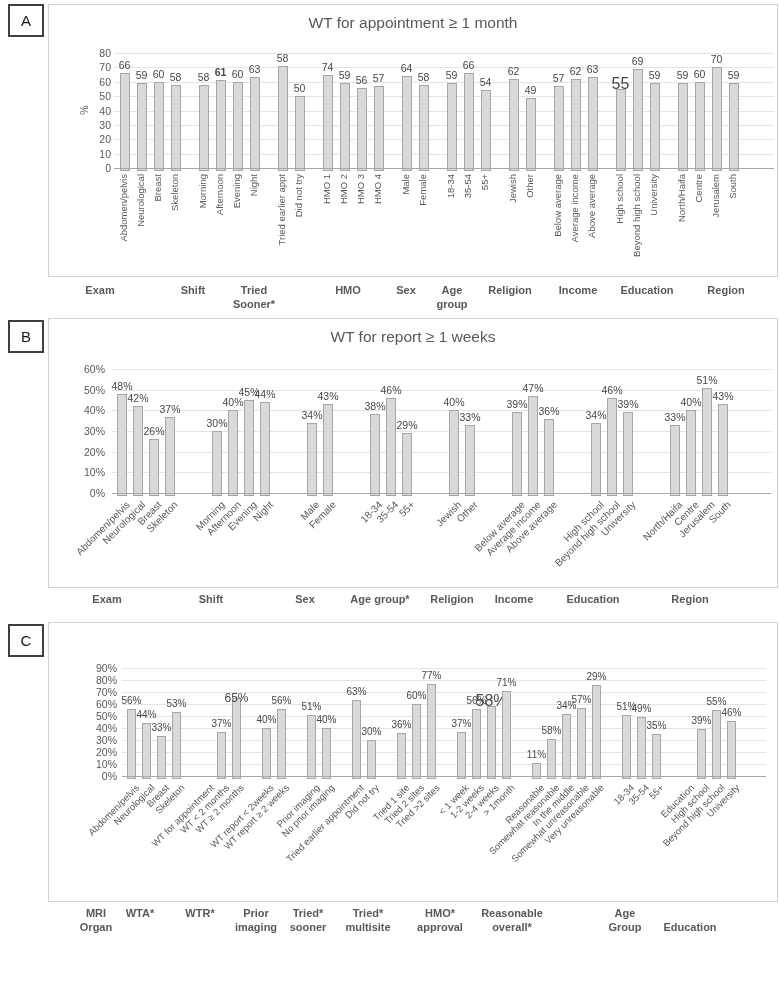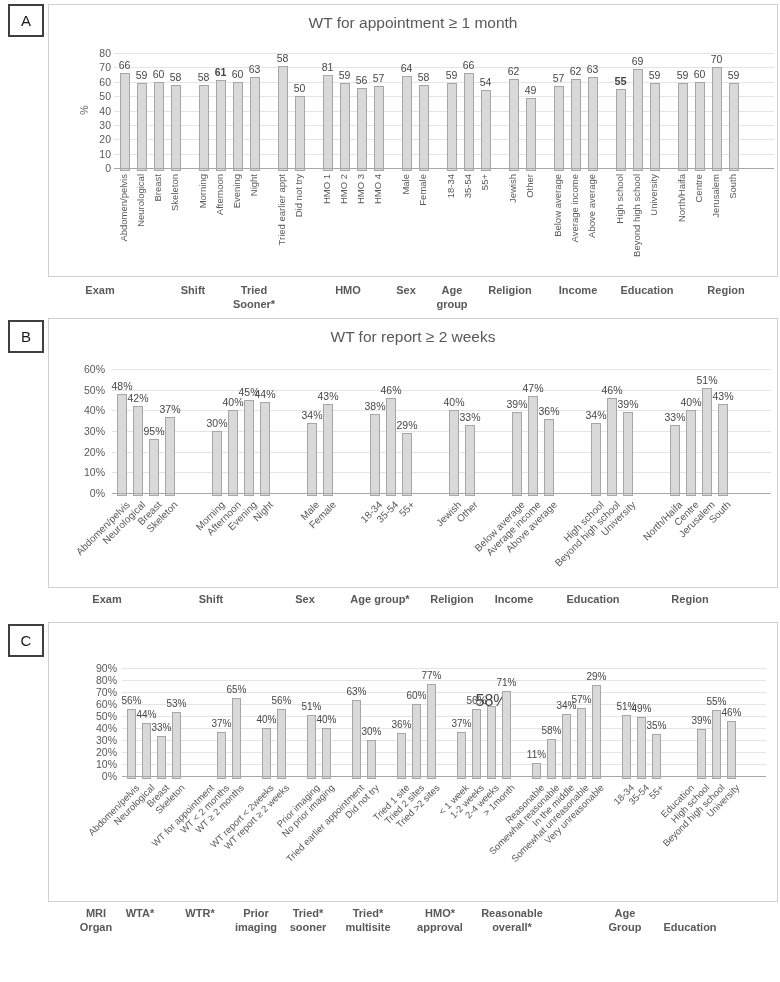--- a/index.html
+++ b/index.html
@@ -82,21 +82,21 @@
         <div class="bar" style="left: 200.5px; top: 72.4375px; width: 10px; height: 93.5625px;"></div>
         <span class="val" style="left: 205.5px; top: 58.4375px; font-size: 10.5px;">63</span>
         <span class="xlab-v" style="left: 198.5px; top: 169px; font-size: 9.5px;">Night</span>
         <div class="bar" style="left: 228.5px; top: 60.9375px; width: 10px; height: 105.062px;"></div>
         <span class="val" style="left: 233.5px; top: 46.9375px; font-size: 10.5px;">58</span>
         <span class="xlab-v" style="left: 226.5px; top: 169px; font-size: 9.5px;">Tried earlier appt</span>
         <div class="bar" style="left: 245.5px; top: 91.125px; width: 10px; height: 74.875px;"></div>
         <span class="val" style="left: 250.5px; top: 77.125px; font-size: 10.5px;">50</span>
         <span class="xlab-v" style="left: 243.5px; top: 169px; font-size: 9.5px;">Did not try</span>
         <div class="bar" style="left: 273.5px; top: 69.5625px; width: 10px; height: 96.4375px;"></div>
-        <span class="val" style="left: 278.5px; top: 55.5625px; font-size: 10.5px;">81</span>
+        <span class="val" style="left: 278.5px; top: 55.5625px; font-size: 10.5px;">74</span>
         <span class="xlab-v" style="left: 271.5px; top: 169px; font-size: 9.5px;">HMO 1</span>
         <div class="bar" style="left: 290.5px; top: 78.1875px; width: 10px; height: 87.8125px;"></div>
         <span class="val" style="left: 295.5px; top: 64.1875px; font-size: 10.5px;">59</span>
         <span class="xlab-v" style="left: 288.5px; top: 169px; font-size: 9.5px;">HMO 2</span>
         <div class="bar" style="left: 307.5px; top: 82.5px; width: 10px; height: 83.5px;"></div>
         <span class="val" style="left: 312.5px; top: 68.5px; font-size: 10.5px;">56</span>
         <span class="xlab-v" style="left: 305.5px; top: 169px; font-size: 9.5px;">HMO 3</span>
         <div class="bar" style="left: 324.5px; top: 81.0625px; width: 10px; height: 84.9375px;"></div>
         <span class="val" style="left: 329.5px; top: 67.0625px; font-size: 10.5px;">57</span>
         <span class="xlab-v" style="left: 322.5px; top: 169px; font-size: 9.5px;">HMO 4</span>
@@ -124,21 +124,21 @@
         <div class="bar" style="left: 504.5px; top: 81.0625px; width: 10px; height: 84.9375px;"></div>
         <span class="val" style="left: 509.5px; top: 67.0625px; font-size: 10.5px;">57</span>
         <span class="xlab-v" style="left: 502.5px; top: 169px; font-size: 9.5px;">Below average</span>
         <div class="bar" style="left: 521.5px; top: 73.875px; width: 10px; height: 92.125px;"></div>
         <span class="val" style="left: 526.5px; top: 59.875px; font-size: 10.5px;">62</span>
         <span class="xlab-v" style="left: 519.5px; top: 169px; font-size: 9.5px;">Average income</span>
         <div class="bar" style="left: 538.5px; top: 72.4375px; width: 10px; height: 93.5625px;"></div>
         <span class="val" style="left: 543.5px; top: 58.4375px; font-size: 10.5px;">63</span>
         <span class="xlab-v" style="left: 536.5px; top: 169px; font-size: 9.5px;">Above average</span>
         <div class="bar" style="left: 566.5px; top: 83.9375px; width: 10px; height: 82.0625px;"></div>
-        <span class="val" style="left: 571.5px; top: 69.9375px; font-size: 11px; font-weight: bold;">55</span>
+        <span class="val" style="left: 571.5px; top: 69.9375px; font-size: 16px;">55</span>
         <span class="xlab-v" style="left: 564.5px; top: 169px; font-size: 9.5px;">High school</span>
         <div class="bar" style="left: 583.5px; top: 63.8125px; width: 10px; height: 102.188px;"></div>
         <span class="val" style="left: 588.5px; top: 49.8125px; font-size: 10.5px;">69</span>
         <span class="xlab-v" style="left: 581.5px; top: 169px; font-size: 9.5px;">Beyond high school</span>
         <div class="bar" style="left: 600.5px; top: 78.1875px; width: 10px; height: 87.8125px;"></div>
         <span class="val" style="left: 605.5px; top: 64.1875px; font-size: 10.5px;">59</span>
         <span class="xlab-v" style="left: 598.5px; top: 169px; font-size: 9.5px;">University</span>
         <div class="bar" style="left: 628.5px; top: 78.1875px; width: 10px; height: 87.8125px;"></div>
         <span class="val" style="left: 633.5px; top: 64.1875px; font-size: 10.5px;">59</span>
         <span class="xlab-v" style="left: 626.5px; top: 169px; font-size: 9.5px;">North/Haifa</span>
@@ -150,21 +150,21 @@
         <span class="xlab-v" style="left: 660.5px; top: 169px; font-size: 9.5px;">Jerusalem</span>
         <div class="bar" style="left: 679.5px; top: 78.1875px; width: 10px; height: 87.8125px;"></div>
         <span class="val" style="left: 684.5px; top: 64.1875px; font-size: 10.5px;">59</span>
         <span class="xlab-v" style="left: 677.5px; top: 169px; font-size: 9.5px;">South</span>
         <div class="axisline" style="left: 65px; width: 660px; top: 163px;"></div>
       </div>
   </div>
 
   <div class="letter-box lb-b">B</div>
   <div class="chart-box box-b">
-    <div class="chart-title">WT for report ≥ 2 weeks</div>
+    <div class="chart-title">WT for report ≥ 1 weeks</div>
     <div class="plot">
         <div class="gridline" style="left: 63px; width: 659px; top: 50px;"></div>
         <span class="ytick" style="left: 12px; top: 44px;">60%</span>
         <div class="gridline" style="left: 63px; width: 659px; top: 70.6667px;"></div>
         <span class="ytick" style="left: 12px; top: 64.6667px;">50%</span>
         <div class="gridline" style="left: 63px; width: 659px; top: 91.3333px;"></div>
         <span class="ytick" style="left: 12px; top: 85.3333px;">40%</span>
         <div class="gridline" style="left: 63px; width: 659px; top: 112px;"></div>
         <span class="ytick" style="left: 12px; top: 106px;">30%</span>
         <div class="gridline" style="left: 63px; width: 659px; top: 132.667px;"></div>
@@ -172,21 +172,21 @@
         <div class="gridline" style="left: 63px; width: 659px; top: 153.333px;"></div>
         <span class="ytick" style="left: 12px; top: 147.333px;">10%</span>
         <span class="ytick" style="left: 12px; top: 168px;">0%</span>
         <div class="bar" style="left: 68px; top: 74.8px; width: 10px; height: 102.2px;"></div>
         <span class="val" style="left: 73px; top: 60.8px; font-size: 10.5px;">48%</span>
         <span class="xlab-a" style="right: 653px; top: 180px; font-size: 10px;">Abdomen/pelvis</span>
         <div class="bar" style="left: 84px; top: 87.2px; width: 10px; height: 89.8px;"></div>
         <span class="val" style="left: 89px; top: 73.2px; font-size: 10.5px;">42%</span>
         <span class="xlab-a" style="right: 637px; top: 180px; font-size: 10px;">Neurological</span>
         <div class="bar" style="left: 100px; top: 120.267px; width: 10px; height: 56.7333px;"></div>
-        <span class="val" style="left: 105px; top: 106.267px; font-size: 10.5px;">95%</span>
+        <span class="val" style="left: 105px; top: 106.267px; font-size: 10.5px;">26%</span>
         <span class="xlab-a" style="right: 621px; top: 180px; font-size: 10px;">Breast</span>
         <div class="bar" style="left: 116px; top: 97.5333px; width: 10px; height: 79.4667px;"></div>
         <span class="val" style="left: 121px; top: 83.5333px; font-size: 10.5px;">37%</span>
         <span class="xlab-a" style="right: 605px; top: 180px; font-size: 10px;">Skeleton</span>
         <div class="bar" style="left: 163px; top: 112px; width: 10px; height: 65px;"></div>
         <span class="val" style="left: 168px; top: 98px; font-size: 10.5px;">30%</span>
         <span class="xlab-a" style="right: 558px; top: 180px; font-size: 10px;">Morning</span>
         <div class="bar" style="left: 179px; top: 91.3333px; width: 10px; height: 85.6667px;"></div>
         <span class="val" style="left: 184px; top: 77.3333px; font-size: 10.5px;">40%</span>
         <span class="xlab-a" style="right: 542px; top: 180px; font-size: 10px;">Afternoon</span>
@@ -283,21 +283,21 @@
         <span class="val" style="left: 112.5px; top: 99.4px; font-size: 10px;">33%</span>
         <span class="xlab-a" style="right: 613.5px; top: 159px; font-size: 9.5px;">Breast</span>
         <div class="bar" style="left: 123px; top: 89.4px; width: 9px; height: 66.6px;"></div>
         <span class="val" style="left: 127.5px; top: 75.4px; font-size: 10px;">53%</span>
         <span class="xlab-a" style="right: 598.5px; top: 159px; font-size: 9.5px;">Skeleton</span>
         <span class="xlab-a" style="right: 568.5px; top: 159px; font-size: 9.5px;">WT for appointment</span>
         <div class="bar" style="left: 168px; top: 108.6px; width: 9px; height: 47.4px;"></div>
         <span class="val" style="left: 172.5px; top: 94.6px; font-size: 10px;">37%</span>
         <span class="xlab-a" style="right: 553.5px; top: 159px; font-size: 9.5px;">WT &lt; 2 months</span>
         <div class="bar" style="left: 183px; top: 75px; width: 9px; height: 81px;"></div>
-        <span class="val" style="left: 187.5px; top: 61px; font-size: 10px;">65%</span>
+        <span class="val" style="left: 187.5px; top: 68px; font-size: 12px;">65%</span>
         <span class="xlab-a" style="right: 538.5px; top: 159px; font-size: 9.5px;">WT ≥ 2 months</span>
         <div class="bar" style="left: 213px; top: 105px; width: 9px; height: 51px;"></div>
         <span class="val" style="left: 217.5px; top: 91px; font-size: 10px;">40%</span>
         <span class="xlab-a" style="right: 508.5px; top: 159px; font-size: 9.5px;">WT report &lt; 2weeks</span>
         <div class="bar" style="left: 228px; top: 85.8px; width: 9px; height: 70.2px;"></div>
         <span class="val" style="left: 232.5px; top: 71.8px; font-size: 10px;">56%</span>
         <span class="xlab-a" style="right: 493.5px; top: 159px; font-size: 9.5px;">WT report ≥ 2 weeks</span>
         <div class="bar" style="left: 258px; top: 91.8px; width: 9px; height: 64.2px;"></div>
         <span class="val" style="left: 262.5px; top: 77.8px; font-size: 10px;">51%</span>
         <span class="xlab-a" style="right: 463.5px; top: 159px; font-size: 9.5px;">Prior imaging</span>

